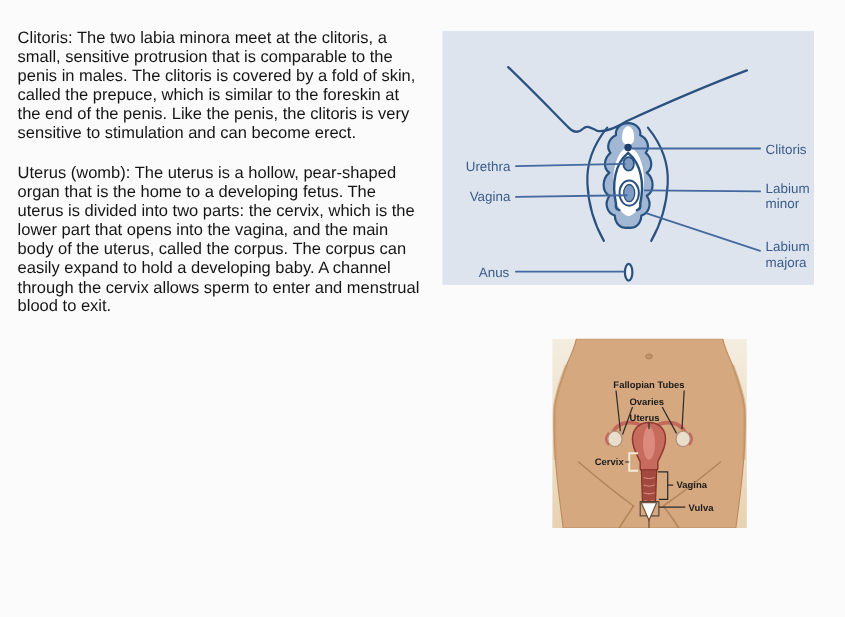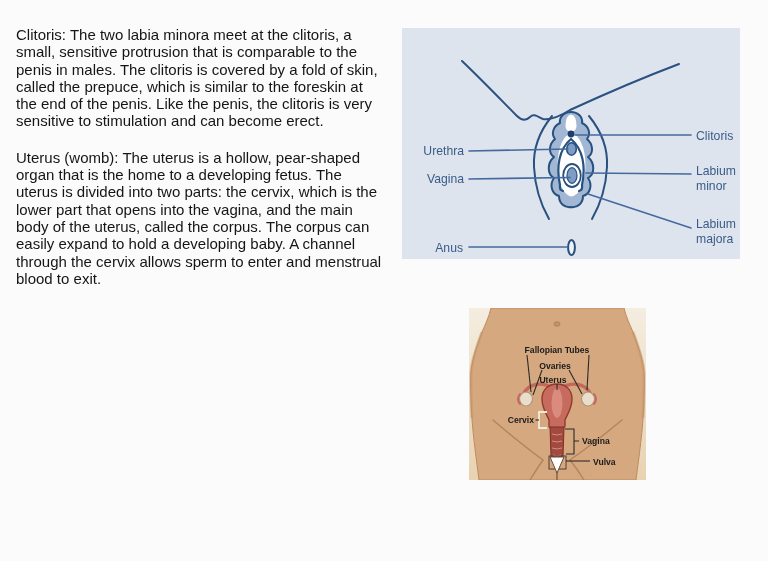--- a/index.html
+++ b/index.html
@@ -3,21 +3,21 @@
 <meta charset="utf-8">
 <style>
   html,body{margin:0;padding:0;}
   body{width:768px;height:561px;background:#fbfbfb;overflow:hidden;
        font-family:"Liberation Sans", sans-serif;}
   .page{position:relative;width:768px;height:561px;background:#fbfbfb;}
   .text-col{position:absolute;left:16px;top:26px;width:368px;color:#151515;
             font-size:15px;line-height:17.3px;}
   .text-col p{margin:0 0 19px 0;}
   .vulva-panel{position:absolute;left:402px;top:28px;width:338px;height:231px;}
-  .uterus-panel{position:absolute;left:469px;top:308px;width:177px;height:172px;}
+  .uterus-panel{position:absolute;left:502px;top:308px;width:177px;height:172px;}
   svg{display:block;}
   .dlabel{font-family:"Liberation Sans", sans-serif;font-size:12.2px;}
   .blabel{font-family:"Liberation Sans", sans-serif;font-size:8.6px;font-weight:bold;}
 </style>
 </head>
 <body>
 
 <div class="page">
 
   <div class="text-col">

